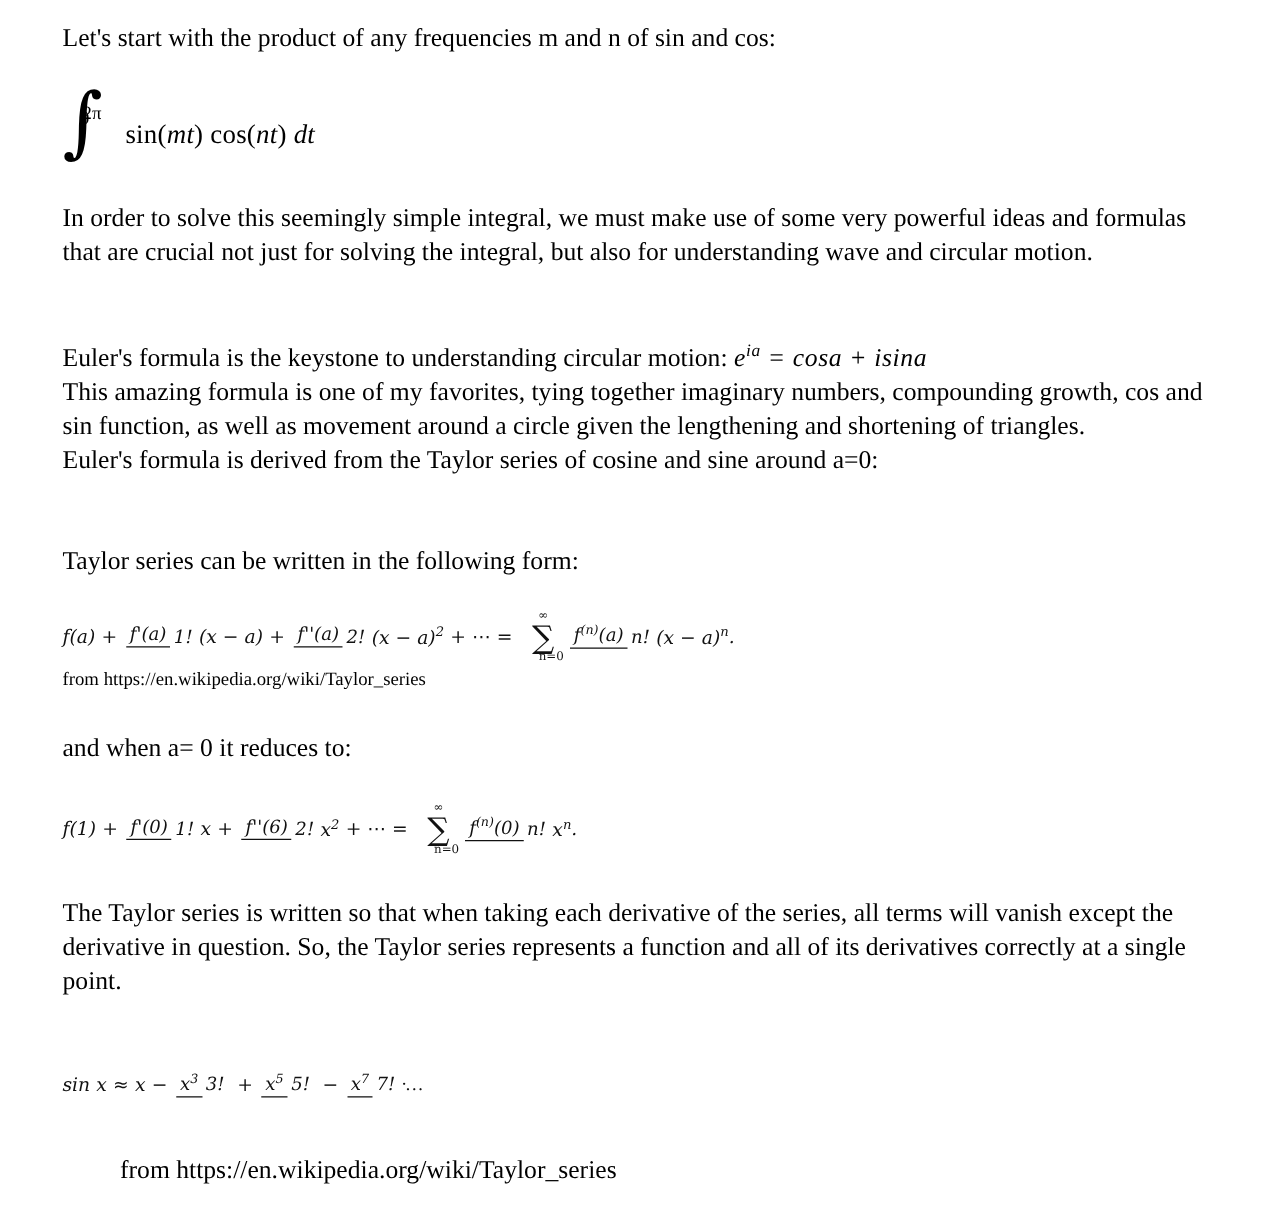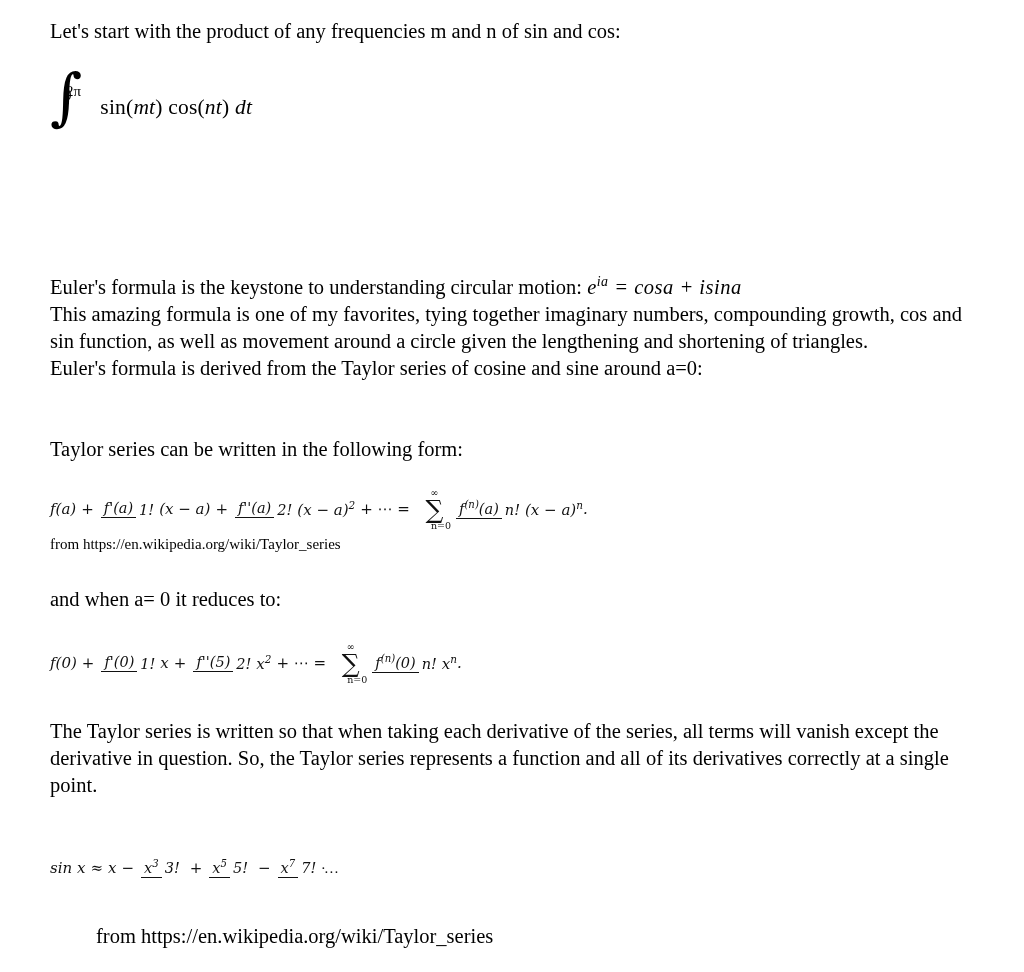--- a/index.html
+++ b/index.html
@@ -173,20 +173,23 @@
         <span>∫</span>
         <span class="int-sup">2π</span>
         <span class="int-sub">0</span>
       </span>
       <span class="int-body">
         <span class="fn">sin(</span><span>mt</span><span class="fn">)</span>&nbsp;<span class="fn">cos(</span><span>nt</span><span class="fn">)</span>&nbsp;<span>dt</span>
       </span>
     </div>
   </div>
 
+  <div class="block p-solve">
+    <p class="para">In order to solve this seemingly simple integral, we must make use of some very powerful ideas and formulas that are crucial not just for solving the integral, but also for understanding wave and circular motion.</p>
+  </div>
 
   <div class="block p-euler">
     <p class="para">
       <span>Euler's formula is the keystone to understanding circular motion:</span>
       <span class="euler-formula"><span>e</span><sup>ia</sup> <span>=  cosa  +  isina</span></span>
     </p>
     <p class="para">This amazing formula is one of my favorites, tying together imaginary numbers, compounding growth, cos and sin function, as well as movement around a circle given the lengthening and shortening of triangles.</p>
     <p class="para">Euler's formula is derived from the Taylor series of cosine and sine around a=0:</p>
   </div>
 
@@ -225,30 +228,30 @@
   </div>
 
   <div class="src src1">from https://en.wikipedia.org/wiki/Taylor_series</div>
 
   <div class="block p-reduces">
     <p class="para">and when a= 0 it reduces to:</p>
   </div>
 
   <div class="block formula2">
     <div class="math mrow">
-      <span>f(0)</span>
+      <span>f(1)</span>
       <span class="op">+</span>
       <span class="frac">
         <span class="num">f'(0)</span>
         <span class="den">1!</span>
       </span>
       <span>x</span>
       <span class="op">+</span>
       <span class="frac">
-        <span class="num">f''(5)</span>
+        <span class="num">f''(6)</span>
         <span class="den">2!</span>
       </span>
       <span><span>x</span><sup class="small">2</sup></span>
       <span class="op">+ ⋯ =</span>
       <span class="sum">
         <span class="lim-top">∞</span>
         <span class="sigma">∑</span>
         <span class="lim-bot">n=0</span>
       </span>
       <span class="frac">

